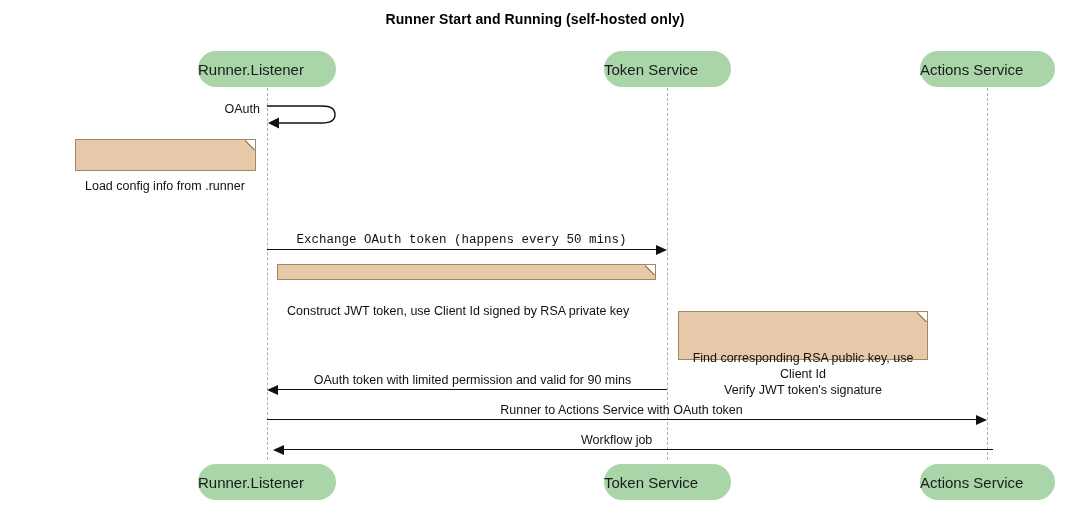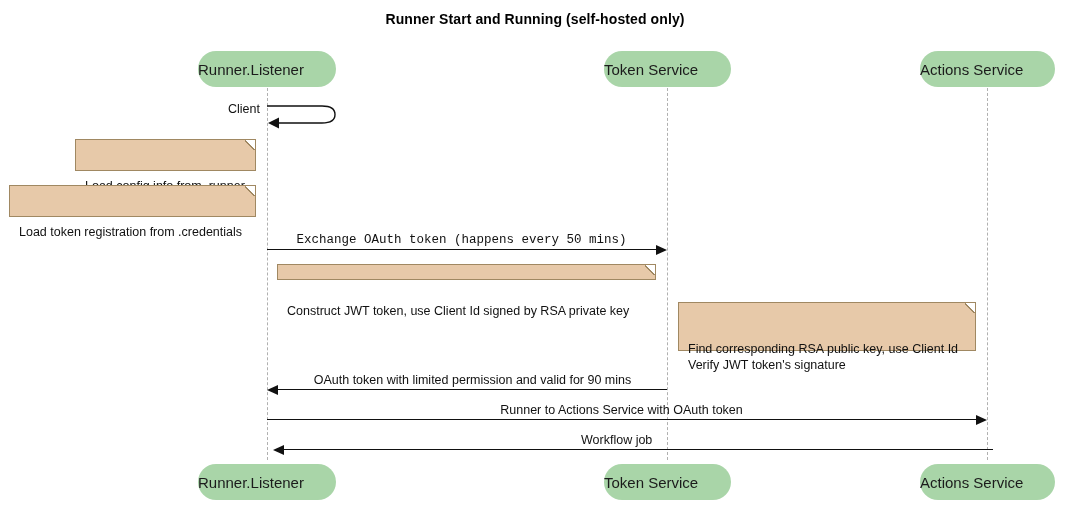--- a/index.html
+++ b/index.html
@@ -137,43 +137,39 @@
   <div class="participant" style="left:920px; top:51px; width:135px;">
     <span>Actions Service</span>
   </div>
 
   <div class="selfloop" style="left:267px; top:101px;">
     <svg width="90" height="32" viewBox="0 0 90 32">
       <path d="M 0 5 L 55 5 Q 68 5 68 13.5 Q 68 22 55 22 L 12 22" fill="none" stroke="#111111" stroke-width="1.4"></path>
       <polygon points="12,16.5 12,27.5 1,22 " fill="#111111"></polygon>
     </svg>
   </div>
-  <div style="position:absolute; left:180px; top:102px; width:80px; text-align:right; font-size:12.5px; color:#111;">Client</div>
+  <div style="position:absolute; left:180px; top:102px; width:80px; text-align:right; font-size:12.5px; color:#111;">OAuth</div>
 
   <div class="note" style="left:75px; top:139px; width:181px; height:32px;">
     <span class="fold"></span>
     <span>Load config info from .runner</span>
   </div>
 
-  <div class="note" style="left:9px; top:185px; width:247px; height:32px;">
-    <span class="fold"></span>
-    <span>Load token registration from .credentials</span>
-  </div>
 
   <div class="msg" style="left:267px; top:249px; width:389px;font-family:Liberation Mono, monospace;">
     <span class="msg-label">Exchange OAuth token (happens every 50 mins)</span>
     <span class="arrowhead right"></span>
   </div>
 
   <div class="note" style="left:277px; top:264px; width:379px; height:16px;">
     <span class="fold"></span>
     <span>Construct JWT token, use Client Id signed by RSA private key</span>
   </div>
 
-  <div class="note" style="left:678px; top:302px; width:298px; height:49px;">
+  <div class="note" style="left:678px; top:311px; width:250px; height:49px;text-align:center;">
     <span class="fold"></span>
     <span>Find corresponding RSA public key, use Client Id
 Verify JWT token's signature</span>
   </div>
 
   <div class="msg" style="left:278px; top:389px; width:389px;">
     <span class="msg-label">OAuth token with limited permission and valid for 90 mins</span>
     <span class="arrowhead left"></span>
   </div>
 

